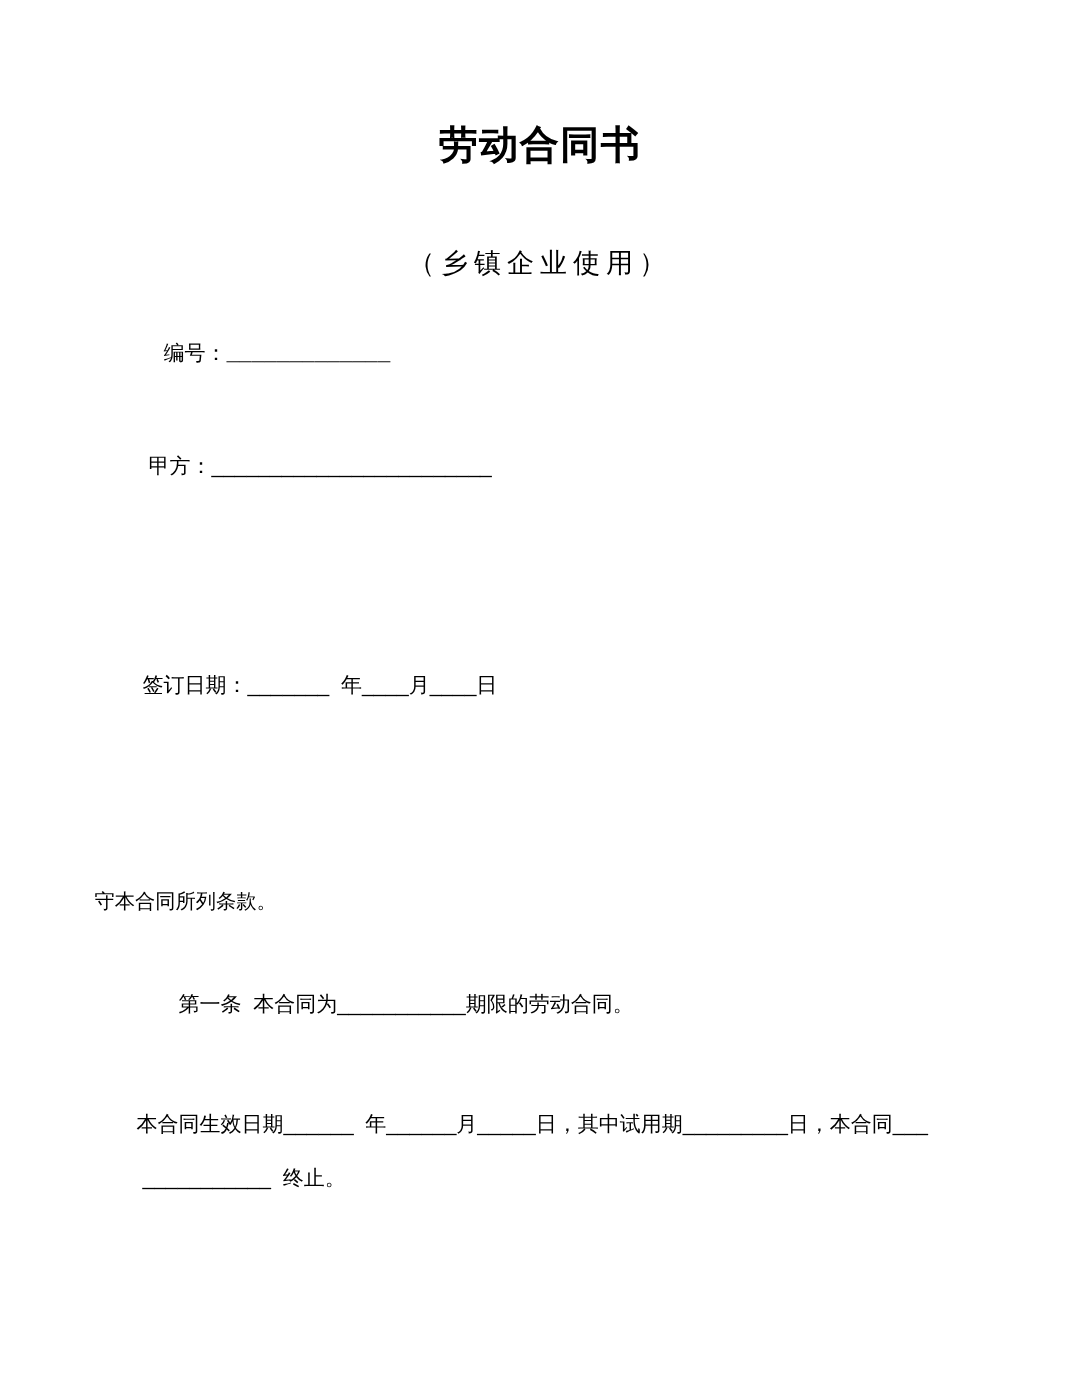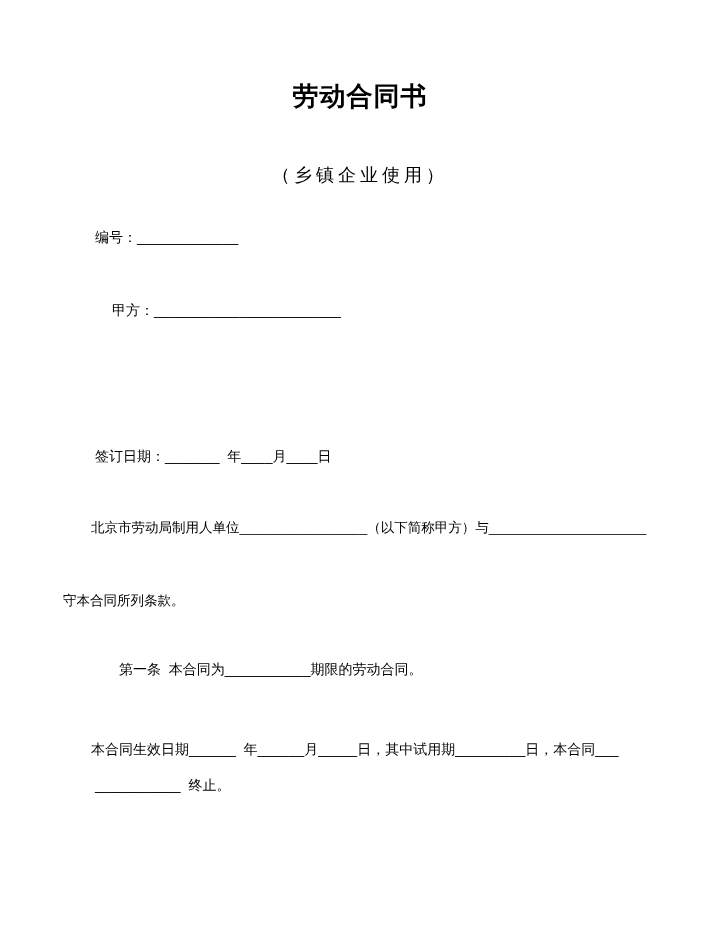--- a/index.html
+++ b/index.html
@@ -39,22 +39,22 @@
       position: absolute;
       top: 165px;
       left: 0;
       width: 720px;
       text-align: center;
       font-size: 18px;
       line-height: 20px;
       letter-spacing: 4px;
       white-space: pre;
     }
-    .field-number   { top: 229px; left: 95px; }
-    .field-party-a  { top: 302px; left: 112px; }
+    .field-number   { top: 229px; left: 109px; font-family: Liberation Mono, monospace; }
+    .field-party-a  { top: 302px; left: 99px; }
     .field-party-b  { top: 375px; left: 95px; }
     .field-signdate { top: 448px; left: 95px; }
     .intro-1  { top: 519px; left: 91px; font-size: 13.5px; }
     .intro-2  { top: 556px; left: 63px; font-size: 13.5px; letter-spacing: 0.6px; }
     .intro-3  { top: 592px; left: 63px; font-size: 13.5px; text-align: center; }
     .clause-1 { top: 661px; left: 95px; margin-left: 24px; }
     .eff-1    { top: 741px; left: 91px; }
     .eff-2    { top: 777px; left: 95px; }
   </style>
 </head>
@@ -66,21 +66,20 @@
 
   <div class="doc-subtitle">（乡镇企业使用）</div>
 
   <div class="line field-number">编号：_____________</div>
 
   <div class="line field-party-a">甲方：________________________</div>
 
 
   <div class="line field-signdate">签订日期：_______  年____月____日</div>
 
-  <div class="line intro-1">北京市劳动局制用人单位_________________（以下简称甲方）与_____________________</div>
 
 
   <div class="line intro-3">守本合同所列条款。</div>
 
   <div class="line clause-1">第一条  本合同为___________期限的劳动合同。</div>
 
   <div class="line eff-1">本合同生效日期______  年______月_____日，其中试用期_________日，本合同___</div>
 
   <div class="line eff-2">___________  终止。</div>
 

